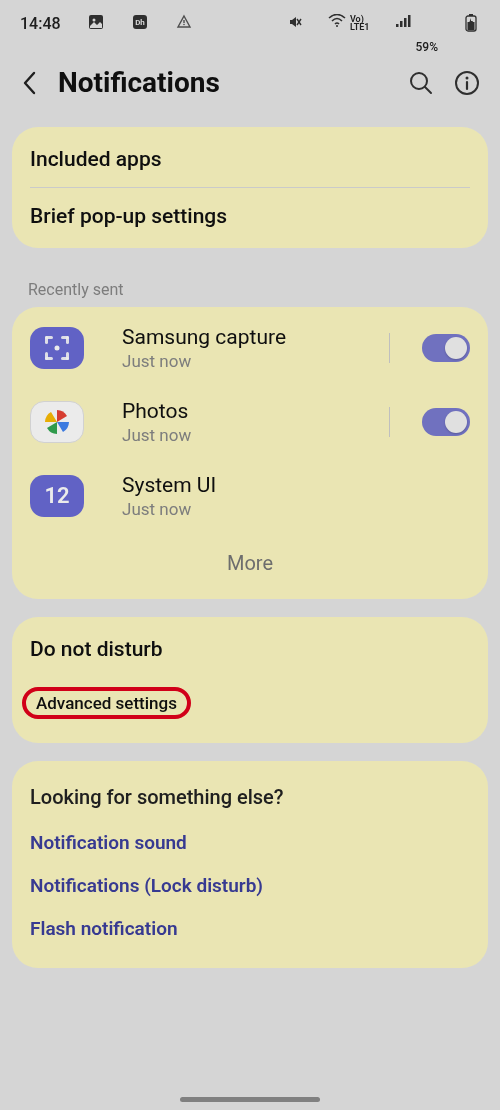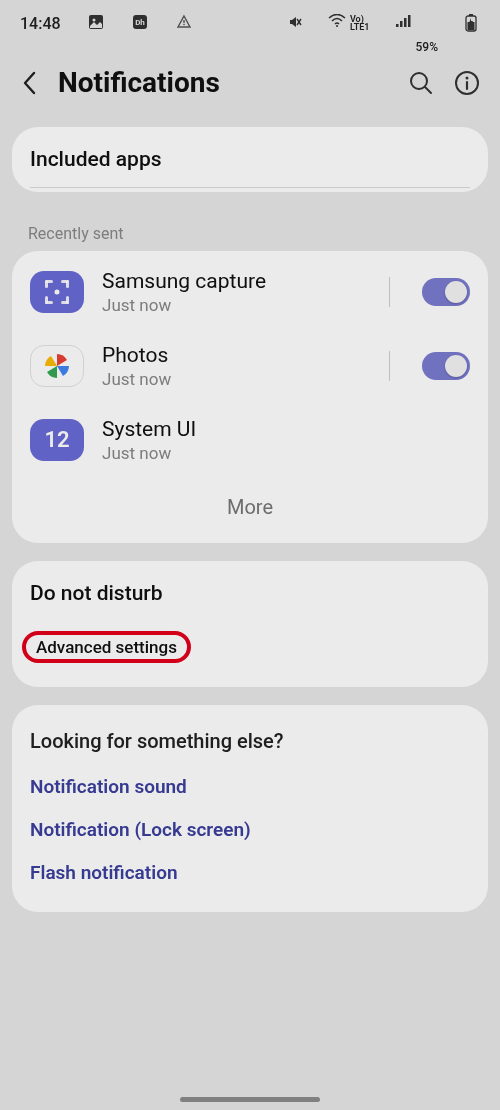--- a/index.html
+++ b/index.html
@@ -36,21 +36,21 @@
   .header {
     display: flex;
     align-items: center;
     padding: 22px 20px 28px 16px;
     gap: 14px;
   }
   .back-btn { width: 28px; height: 28px; display:flex; align-items:center; justify-content:center; }
   .header-title { font-size: 28px; font-weight: 700; color: #111; flex: 1; }
   .header-icons { display: flex; gap: 20px; align-items: center; }
   .card {
-    background: #ffffff;
+    background: #fef9c3;
     border-radius: 26px;
     margin: 0 12px 18px 12px;
     padding: 4px 0;
   }
   .row {
     padding: 16px 18px;
   }
   .row-title { font-size: 21px; color: #111; font-weight: 500; }
   .row-sub { font-size: 17px; color: #5a5bb8; margin-top: 2px; }
   .divider { height: 1px; background: #dcdcdc; margin: 0 18px; }
@@ -66,21 +66,21 @@
     gap: 18px;
   }
   .app-icon {
     width: 54px; height: 42px;
     border-radius: 14px;
     display: flex; align-items: center; justify-content: center;
     flex-shrink: 0;
   }
   .app-icon.purple { background: #6a6bd6; }
   .app-icon.white { background: #fff; border: 1px solid #e3e3e3; }
-  .app-texts { flex: 1; }
+  .app-texts { flex: 1; margin-left: 20px; }
   .app-name { font-size: 21px; color: #111; }
   .app-time { font-size: 17px; color: #888; margin-top: 2px; }
   .toggle {
     width: 48px; height: 28px;
     border-radius: 14px;
     background: #7a7bd0;
     position: relative;
     flex-shrink: 0;
   }
   .toggle::after {
@@ -211,20 +211,23 @@
         </svg>
     </div>
   </div>
 </div>
 
 <div class="card">
   <div class="row">
     <div class="row-title">Included apps</div>
   </div>
   <div class="divider"></div>
+  <div class="row">
+    <div class="row-title">Brief pop-up settings</div>
+  </div>
 </div>
 
 <div class="section-label">Recently sent</div>
 <div class="card">
 
   <div class="app-row">
     <div class="app-icon purple">
       <svg width="30" height="30" viewBox="0 0 30 30">
           <rect x="3" y="3" width="8" height="3" rx="1.5" fill="#fff" opacity="0.9"></rect>
           <rect x="3" y="3" width="3" height="8" rx="1.5" fill="#fff" opacity="0.9"></rect>
@@ -289,21 +292,21 @@
     </span>
   </div>
 </div>
 
 <div class="card" style="padding-bottom:18px;">
   <div class="looking-title">Looking for something else?</div>
   <div class="link-row">
     <span>Notification sound</span>
   </div>
   <div class="link-row">
-    <span>Notification (Lock screen)</span>
+    <span>Notifications (Lock disturb)</span>
   </div>
   <div class="link-row">
     <span>Flash notification</span>
   </div>
 </div>
 
 <div class="nav-handle"></div>
 <div class="dim-overlay"></div>
 
 </body></html>

